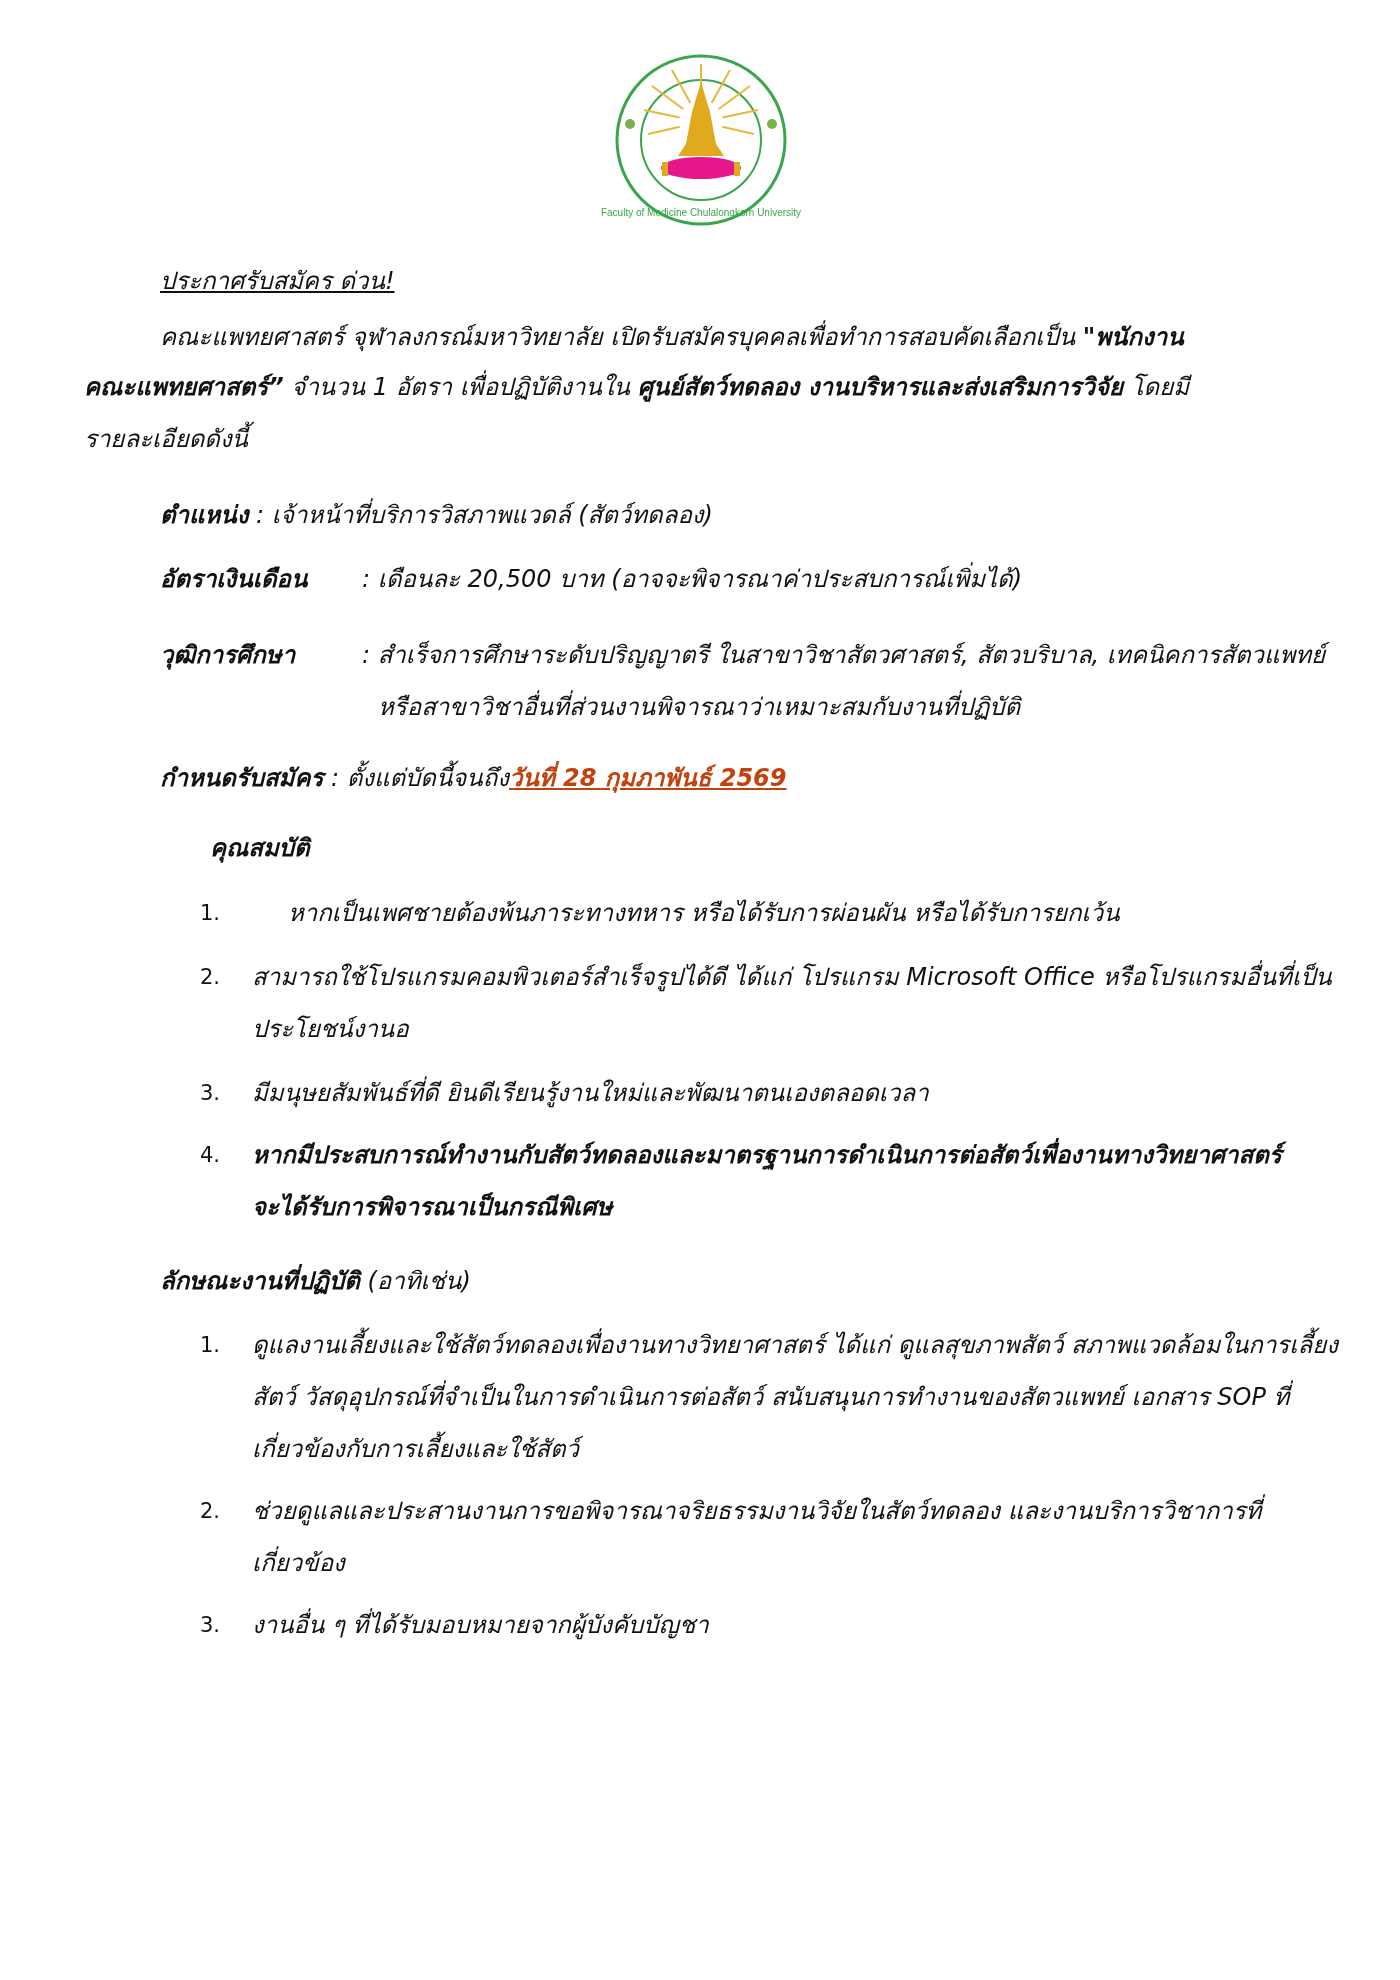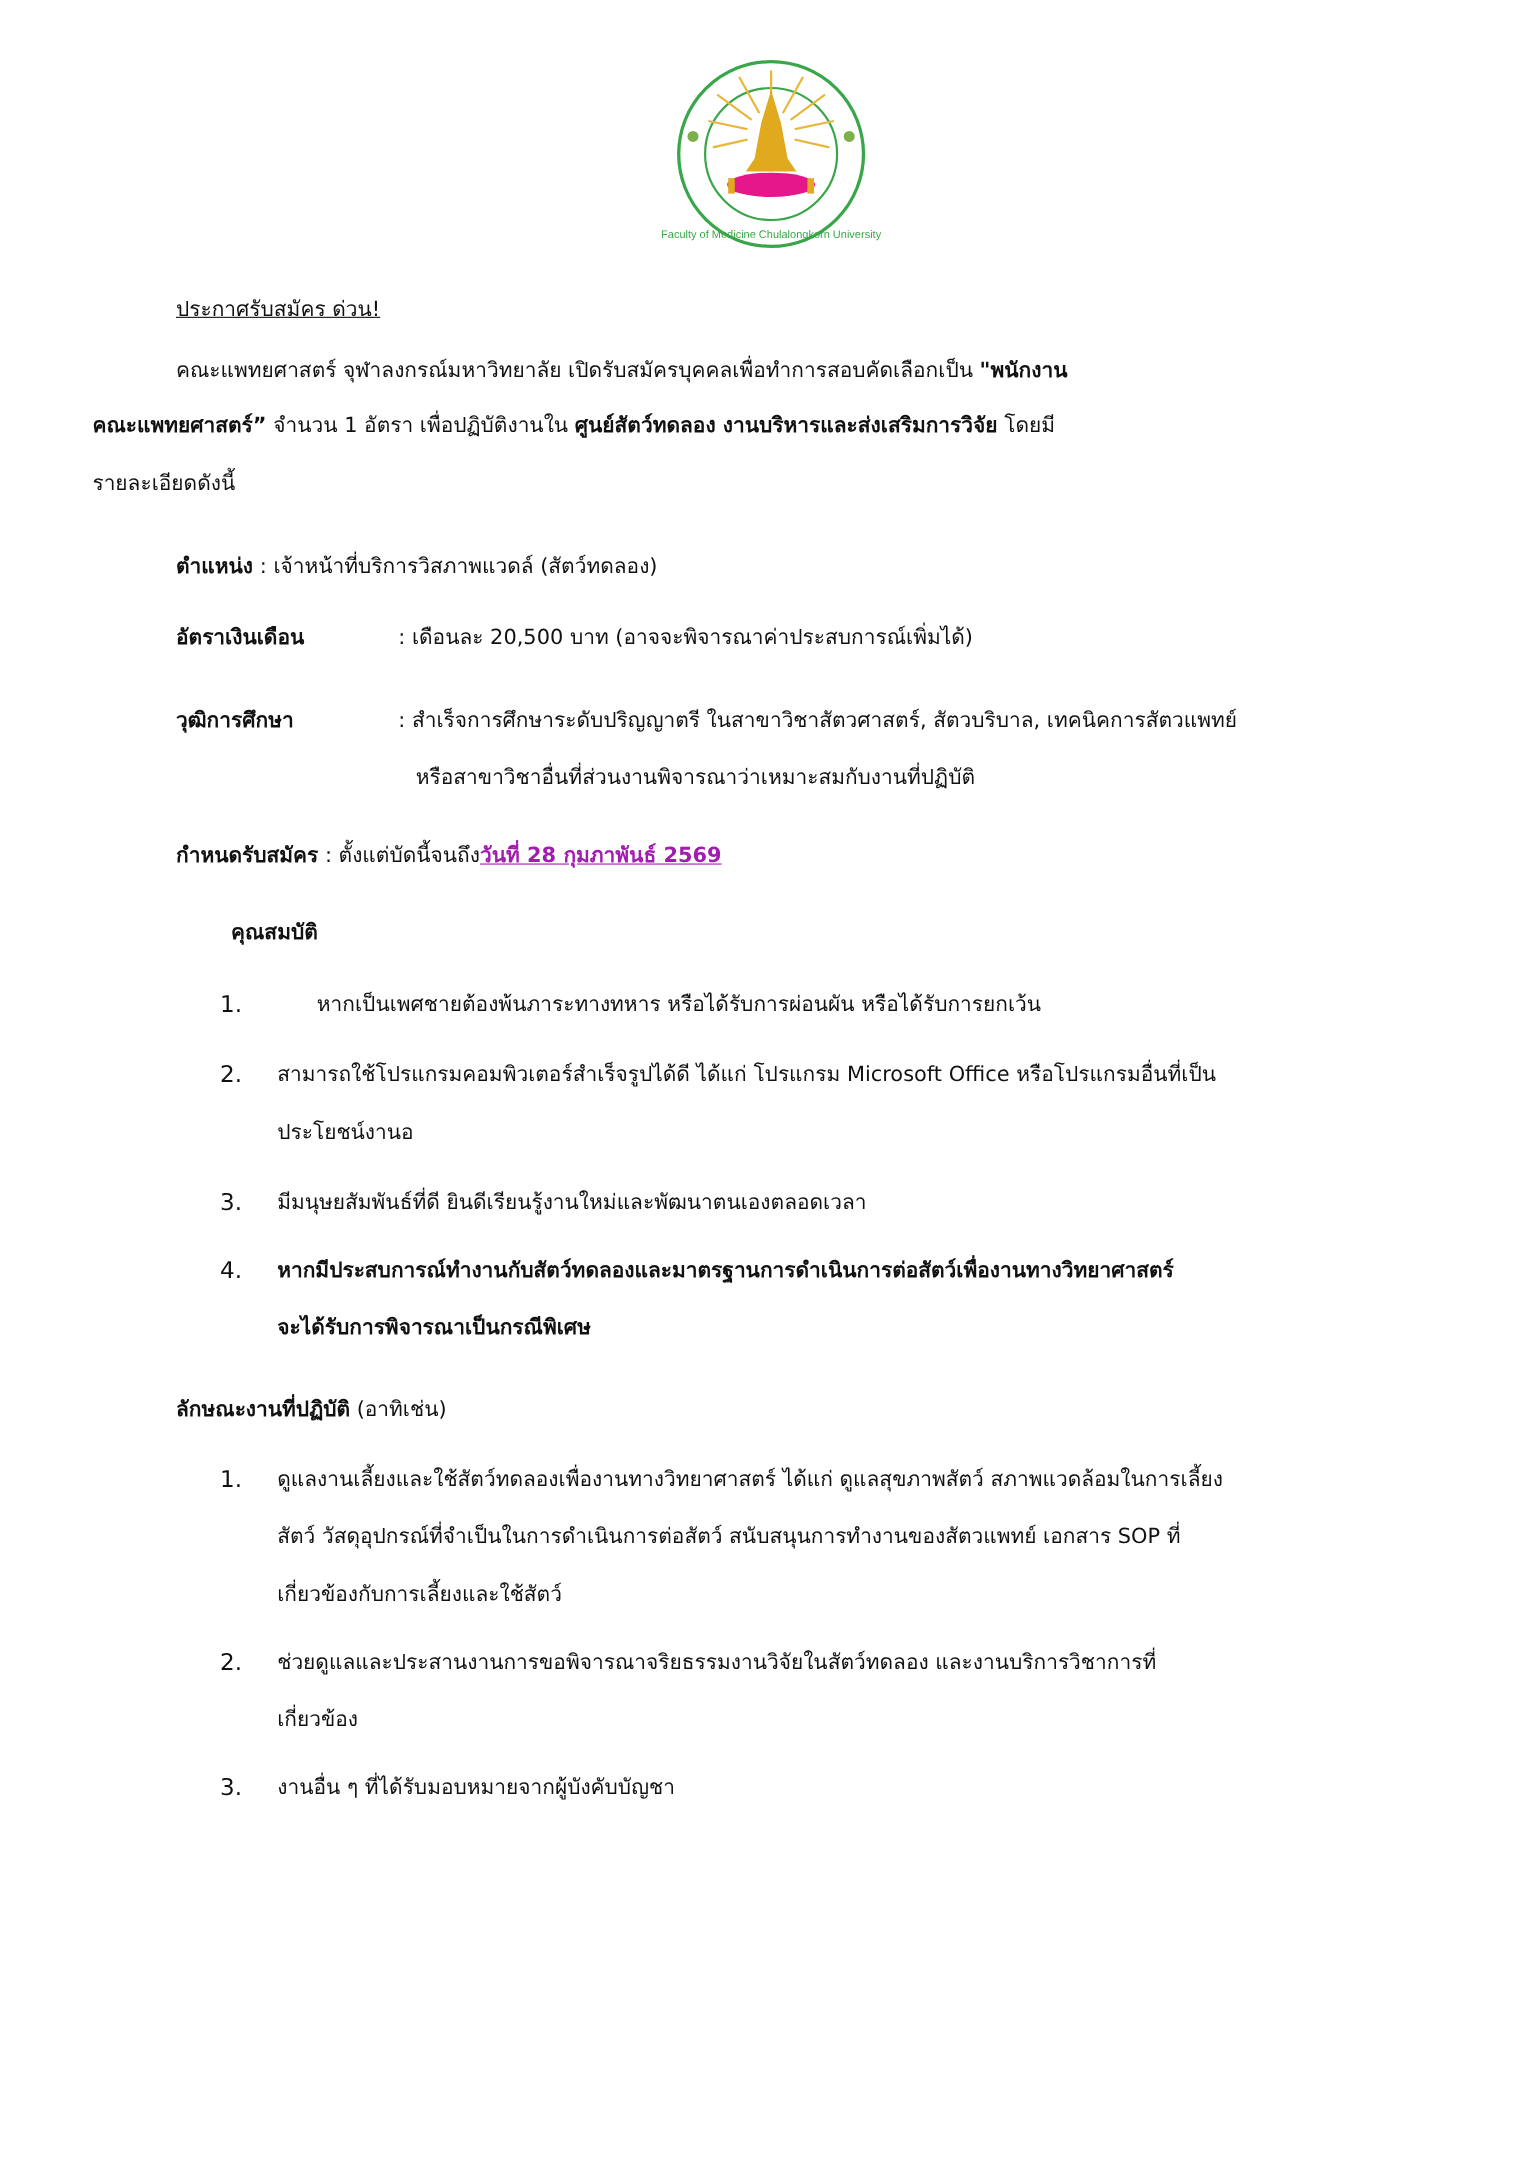--- a/index.html
+++ b/index.html
@@ -5,25 +5,25 @@
     html, body { margin: 0; padding: 0; background: #ffffff; }
     body {
       width: 1400px; height: 1980px; position: relative; overflow: hidden;
       font-family: "DejaVu Sans", "Liberation Sans", sans-serif;
       color: #111111;
     }
     .logo {
       position: absolute; left: 592px; top: 52px; width: 218px; height: 176px;
     }
     .line {
-      position: absolute; font-size: 19px; line-height: 30px; white-space: nowrap;
+      position: absolute; font-size: 24px; line-height: 30px; white-space: nowrap; font-style: italic;
     }
     .b { font-weight: bold; }
     .u { text-decoration: underline; }
-    .red { color: #a21caf; font-weight: bold; text-decoration: underline; }
+    .red { color: #c2410c; font-weight: bold; text-decoration: underline; }
     .num { position: absolute; font-size: 21px; line-height: 30px; }
   </style>
 </head>
 <body>
 
 <div class="logo">
   <svg width="218" height="176" viewBox="0 0 218 176">
     <circle cx="109" cy="88" r="84" fill="#ffffff" stroke="#3aa64a" stroke-width="3"></circle>
     <circle cx="109" cy="88" r="60" fill="#ffffff" stroke="#3aa64a" stroke-width="2"></circle>
     <g stroke="#e8b73a" stroke-width="2">

